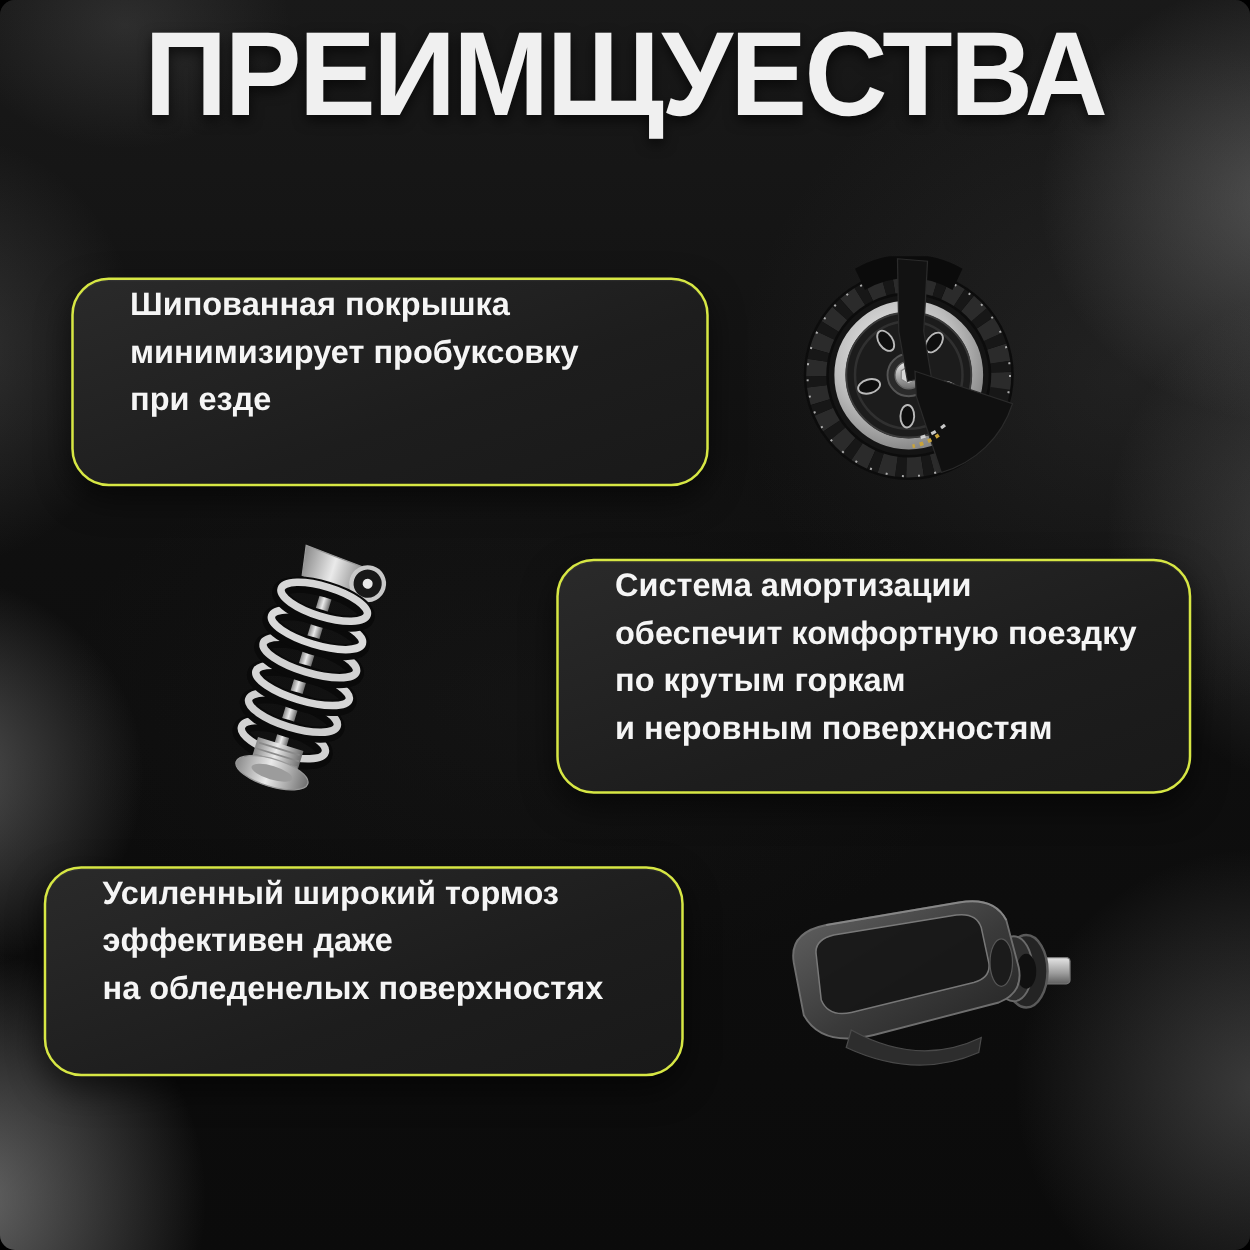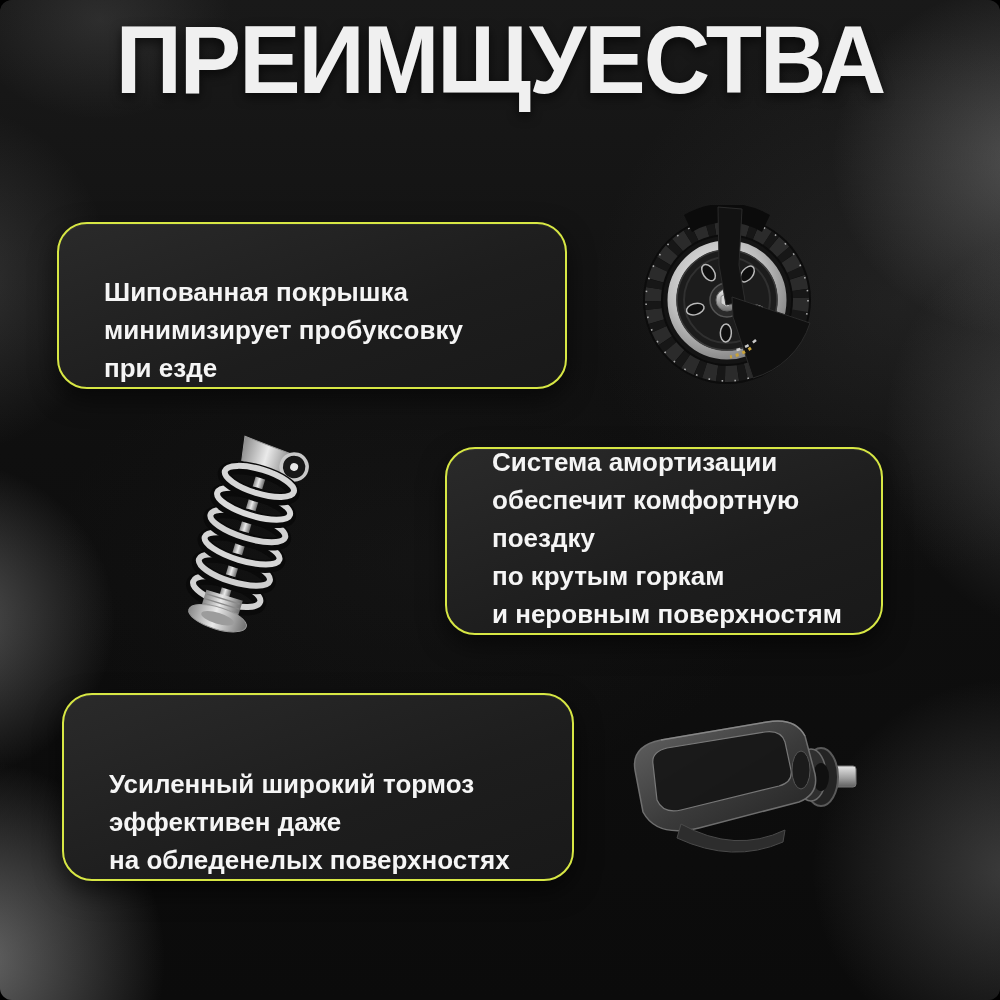--- a/index.html
+++ b/index.html
@@ -30,32 +30,32 @@
     font-size:92px;line-height:100px;font-weight:bold;letter-spacing:-2px;
     color:var(--title-color,#f0f0f0);
     text-shadow:0 4px 10px rgba(0,0,0,.65);
     transform:scaleY(1.04);
   }
   .card{
     position:absolute;box-sizing:border-box;
     background:linear-gradient(160deg,#2a2a2a 0%,#1d1d1d 60%,#191919 100%);
     border:2.5px solid var(--card-border,#d7e744);
     border-radius:30px;
-    display:flex;align-items:flex-end;
+    display:flex;align-items:flex-start;
     box-shadow:0 10px 26px rgba(0,0,0,.55), inset 0 1px 0 rgba(255,255,255,.05);
   }
   .card p{
     margin:0;padding-left:45px;padding-right:12px;
     font-size:26px;line-height:38px;font-weight:bold;
     color:var(--text-color,#f5f5f5);
     white-space:pre-line;
   }
   .card-tire{left:57px;top:222px;width:510px;height:167px;}
-  .card-suspension{left:445px;top:447px;width:438px;height:188px;}
-  .card-brake{left:62px;top:693px;width:512px;height:188px;}
+  .card-suspension{left:445px;top:447px;width:508px;height:188px;}
+  .card-brake{left:35px;top:693px;width:512px;height:168px;}
   .product{position:absolute;}
   .product-wheel{left:632px;top:205px;}
   .product-shock{left:168px;top:428px;}
   .product-brake{left:615px;top:712px;}
 </style>
 </head>
 <body>
 
 <div class="canvas">
   <div class="smoke"></div>

